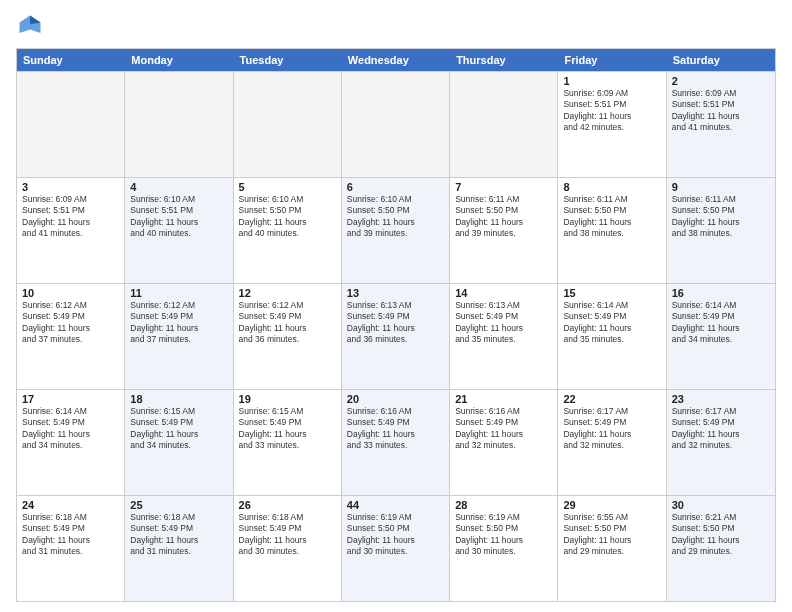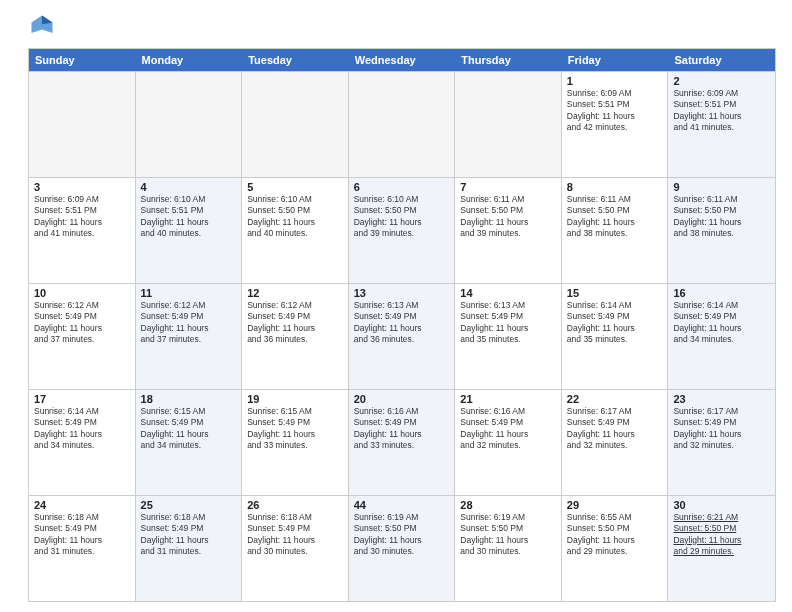--- a/index.html
+++ b/index.html
@@ -6,21 +6,21 @@
     body {
       font-family: Arial, sans-serif;
       background: #fff;
       width: 792px;
       height: 612px;
       overflow: hidden;
     }
     .page {
       width: 792px;
       height: 612px;
-      padding: 12px 16px 10px 28px;
+      padding: 12px 16px 10px 16px;
       display: flex;
       flex-direction: column;
     }
     .top-section {
       display: flex;
       align-items: flex-start;
       justify-content: space-between;
       margin-bottom: 8px;
     }
     .logo {
@@ -360,21 +360,21 @@
           </div>
           <div class="cal-cell">
             <div class="day-num">29</div>
             <div class="day-info" style="white-space: pre-line;">Sunrise: 6:55 AM
 Sunset: 5:50 PM
 Daylight: 11 hours
 and 29 minutes.</div>
           </div>
           <div class="cal-cell alt">
             <div class="day-num">30</div>
-            <div class="day-info" style="white-space: pre-line; text-decoration: underline;">Sunrise: 6:21 AM
+            <div class="day-info" style="white-space: pre-line;">Sunrise: 6:21 AM
 Sunset: 5:50 PM
 Daylight: 11 hours
 and 29 minutes.</div>
           </div>
         </div>
       </div>
   </div>
 </div>
 
 </body></html>

